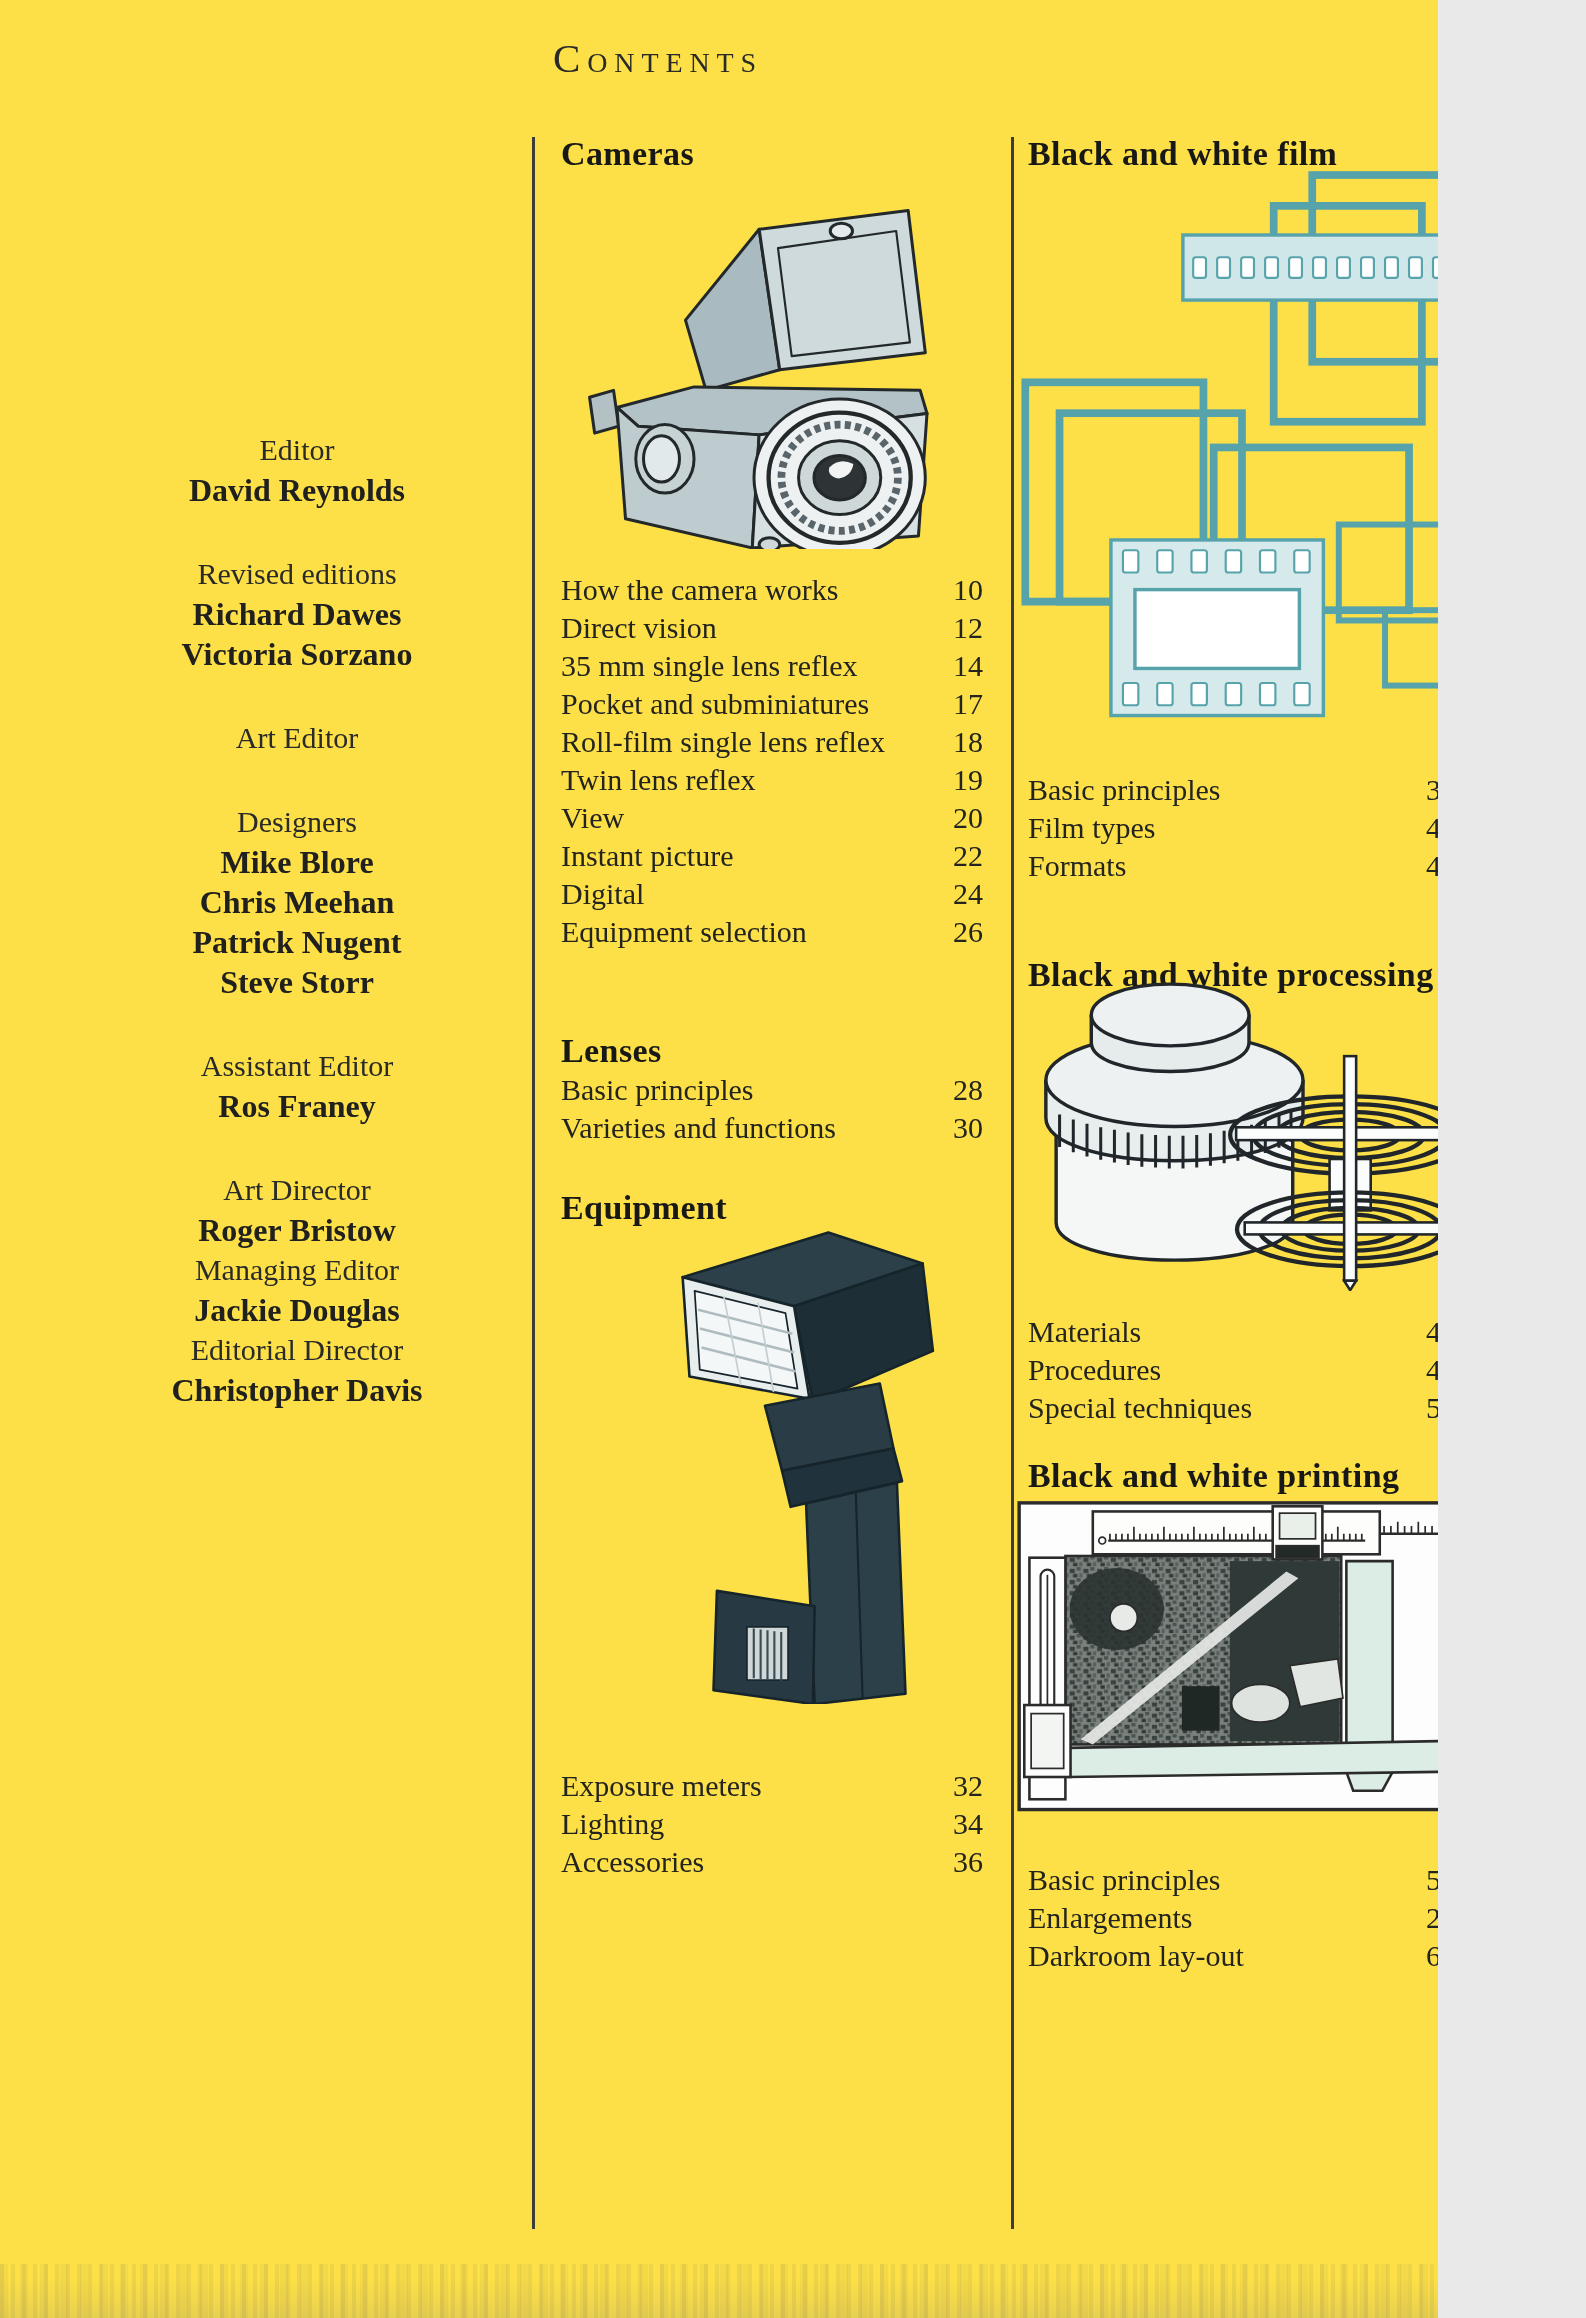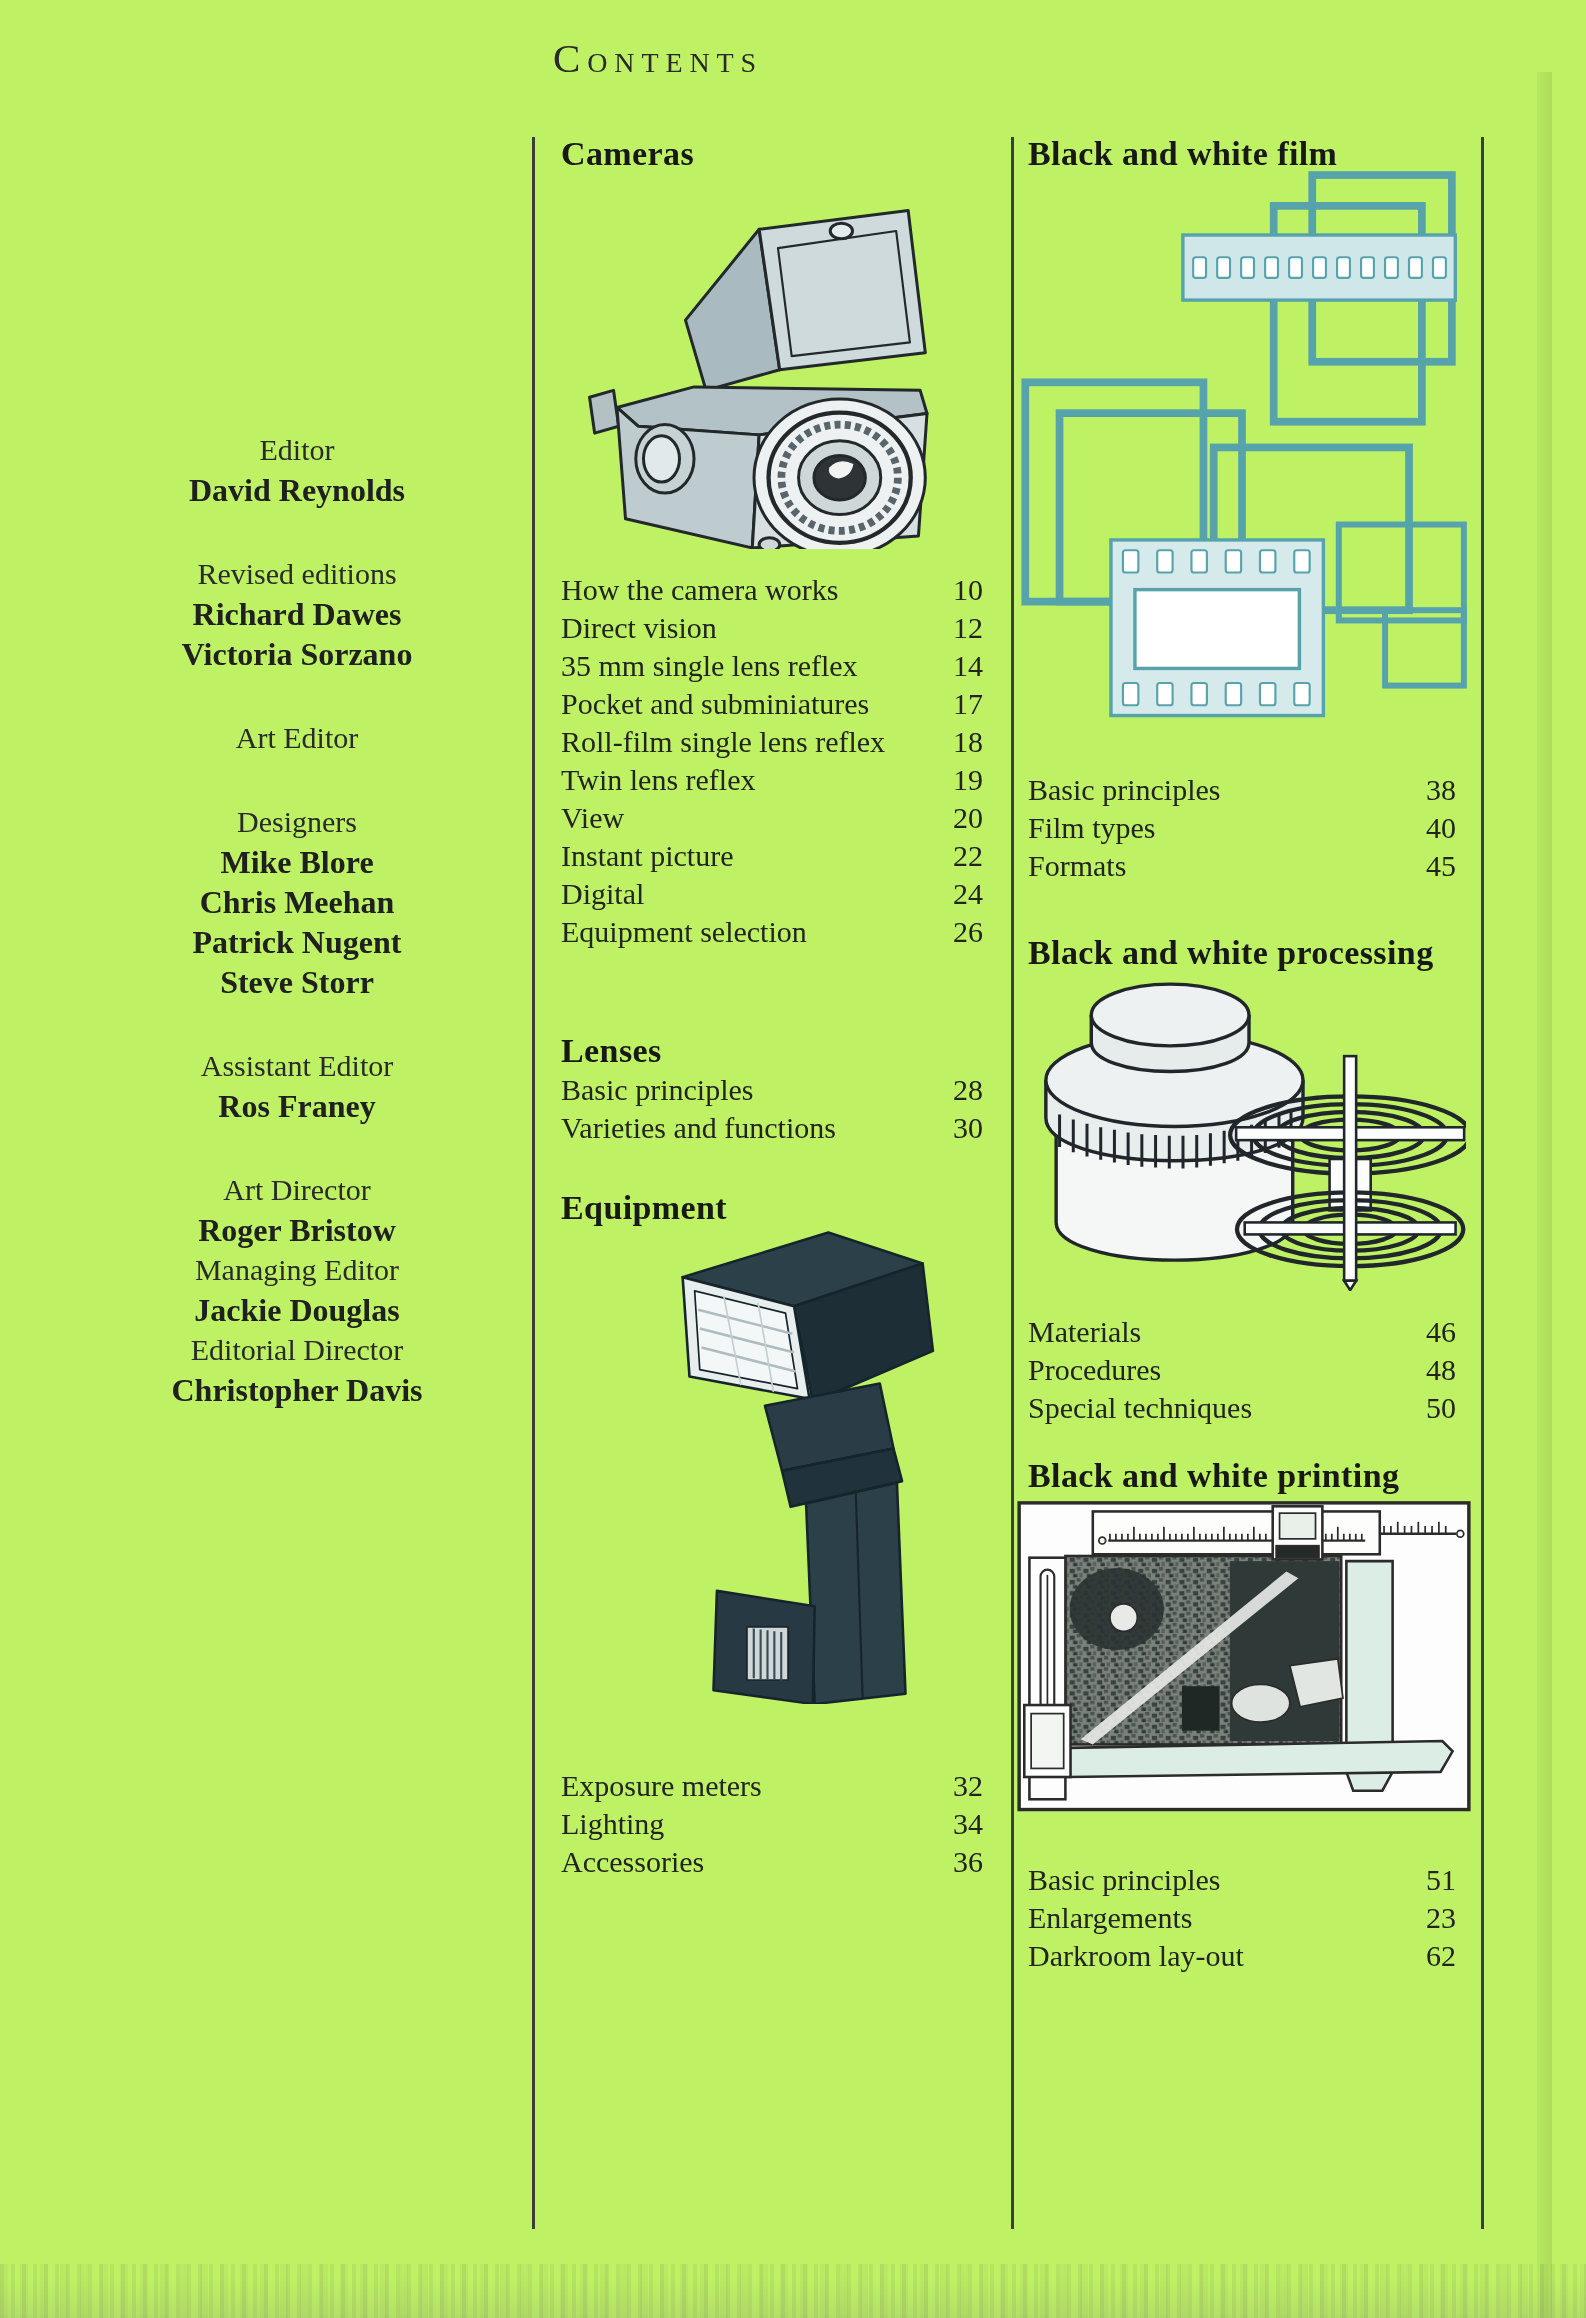--- a/index.html
+++ b/index.html
@@ -1,16 +1,16 @@
 <!DOCTYPE html>
 <html style="font-size:13.7px"><head>
 <meta charset="utf-8">
 <style>
   html,body{margin:0;padding:0;background:#e9e9e9;}
-  .page{position:relative;width:1586px;height:2319px;background:#bef264;overflow:hidden;
+  .page{position:relative;width:1438px;height:2319px;background:#fde047;overflow:hidden;
         font-family:"Liberation Serif", serif;color:#1f1f1d;}
   .contents-title{position:absolute;left:553px;top:34px;font-size:28px;letter-spacing:6.9px;
         text-transform:uppercase;color:#2a2a28;}
   .contents-title::first-letter{font-size:41px;letter-spacing:6.9px;}
   .vrule{position:absolute;top:137px;height:2092px;width:2.6px;background:#3c3c3a;}
   .vrule.v1{left:532px}.vrule.v2{left:1011px}.vrule.v3{left:1481px}
   .credits{position:absolute;left:110px;top:430px;width:374px;text-align:center;}
   .credit-group{margin-bottom:44px;}
   .credit-line{font-size:30px;line-height:40px;color:#2a2a28;}
   .credit-line.bold{font-weight:bold;font-size:32px;color:#20201e;}
@@ -245,21 +245,21 @@
       <div class="toc-row">
         <span class="toc-label">Film types</span>
         <span class="toc-page">40</span>
       </div>
       <div class="toc-row">
         <span class="toc-label">Formats</span>
         <span class="toc-page">45</span>
       </div>
     </div>
 
-  <div class="toc-heading" style="left:1028px;top:934px;">Black and white processing</div>
+  <div class="toc-heading" style="left:1028px;top:956px;">Black and white processing</div>
 
   <svg class="illus" style="left:1020px;top:967px;" width="446" height="324" viewBox="0 0 520 378">
     <g stroke="#20262a" stroke-width="4">
       <path d="M42,180 L42,298 C42,324 104,342 180,342 C256,342 318,324 318,298 L318,180" fill="#f5f7f7"></path>
       <path d="M30,132 L30,176 C30,206 96,226 180,226 C264,226 330,206 330,176 L330,132" fill="#e8edee"></path>
       <g stroke-width="3.5">
         <path d="M46,172 V210 M62,178 V216 M78,183 V221 M94,187 V225 M110,190 V228 M126,193 V231 M142,195 V233 M158,196 V234 M174,197 V235 M190,197 V235 M206,196 V234 M222,194 V232 M238,191 V229 M254,188 V226 M270,184 V222 M286,179 V217 M302,173 V211 M316,167 V204" fill="none"></path>
       </g>
       <ellipse cx="180" cy="132" rx="150" ry="54" fill="#eef1f2"></ellipse>
       <path d="M83,56 L83,88 C83,108 124,122 175,122 C226,122 267,108 267,88 L267,56" fill="#e6ebec"></path>

